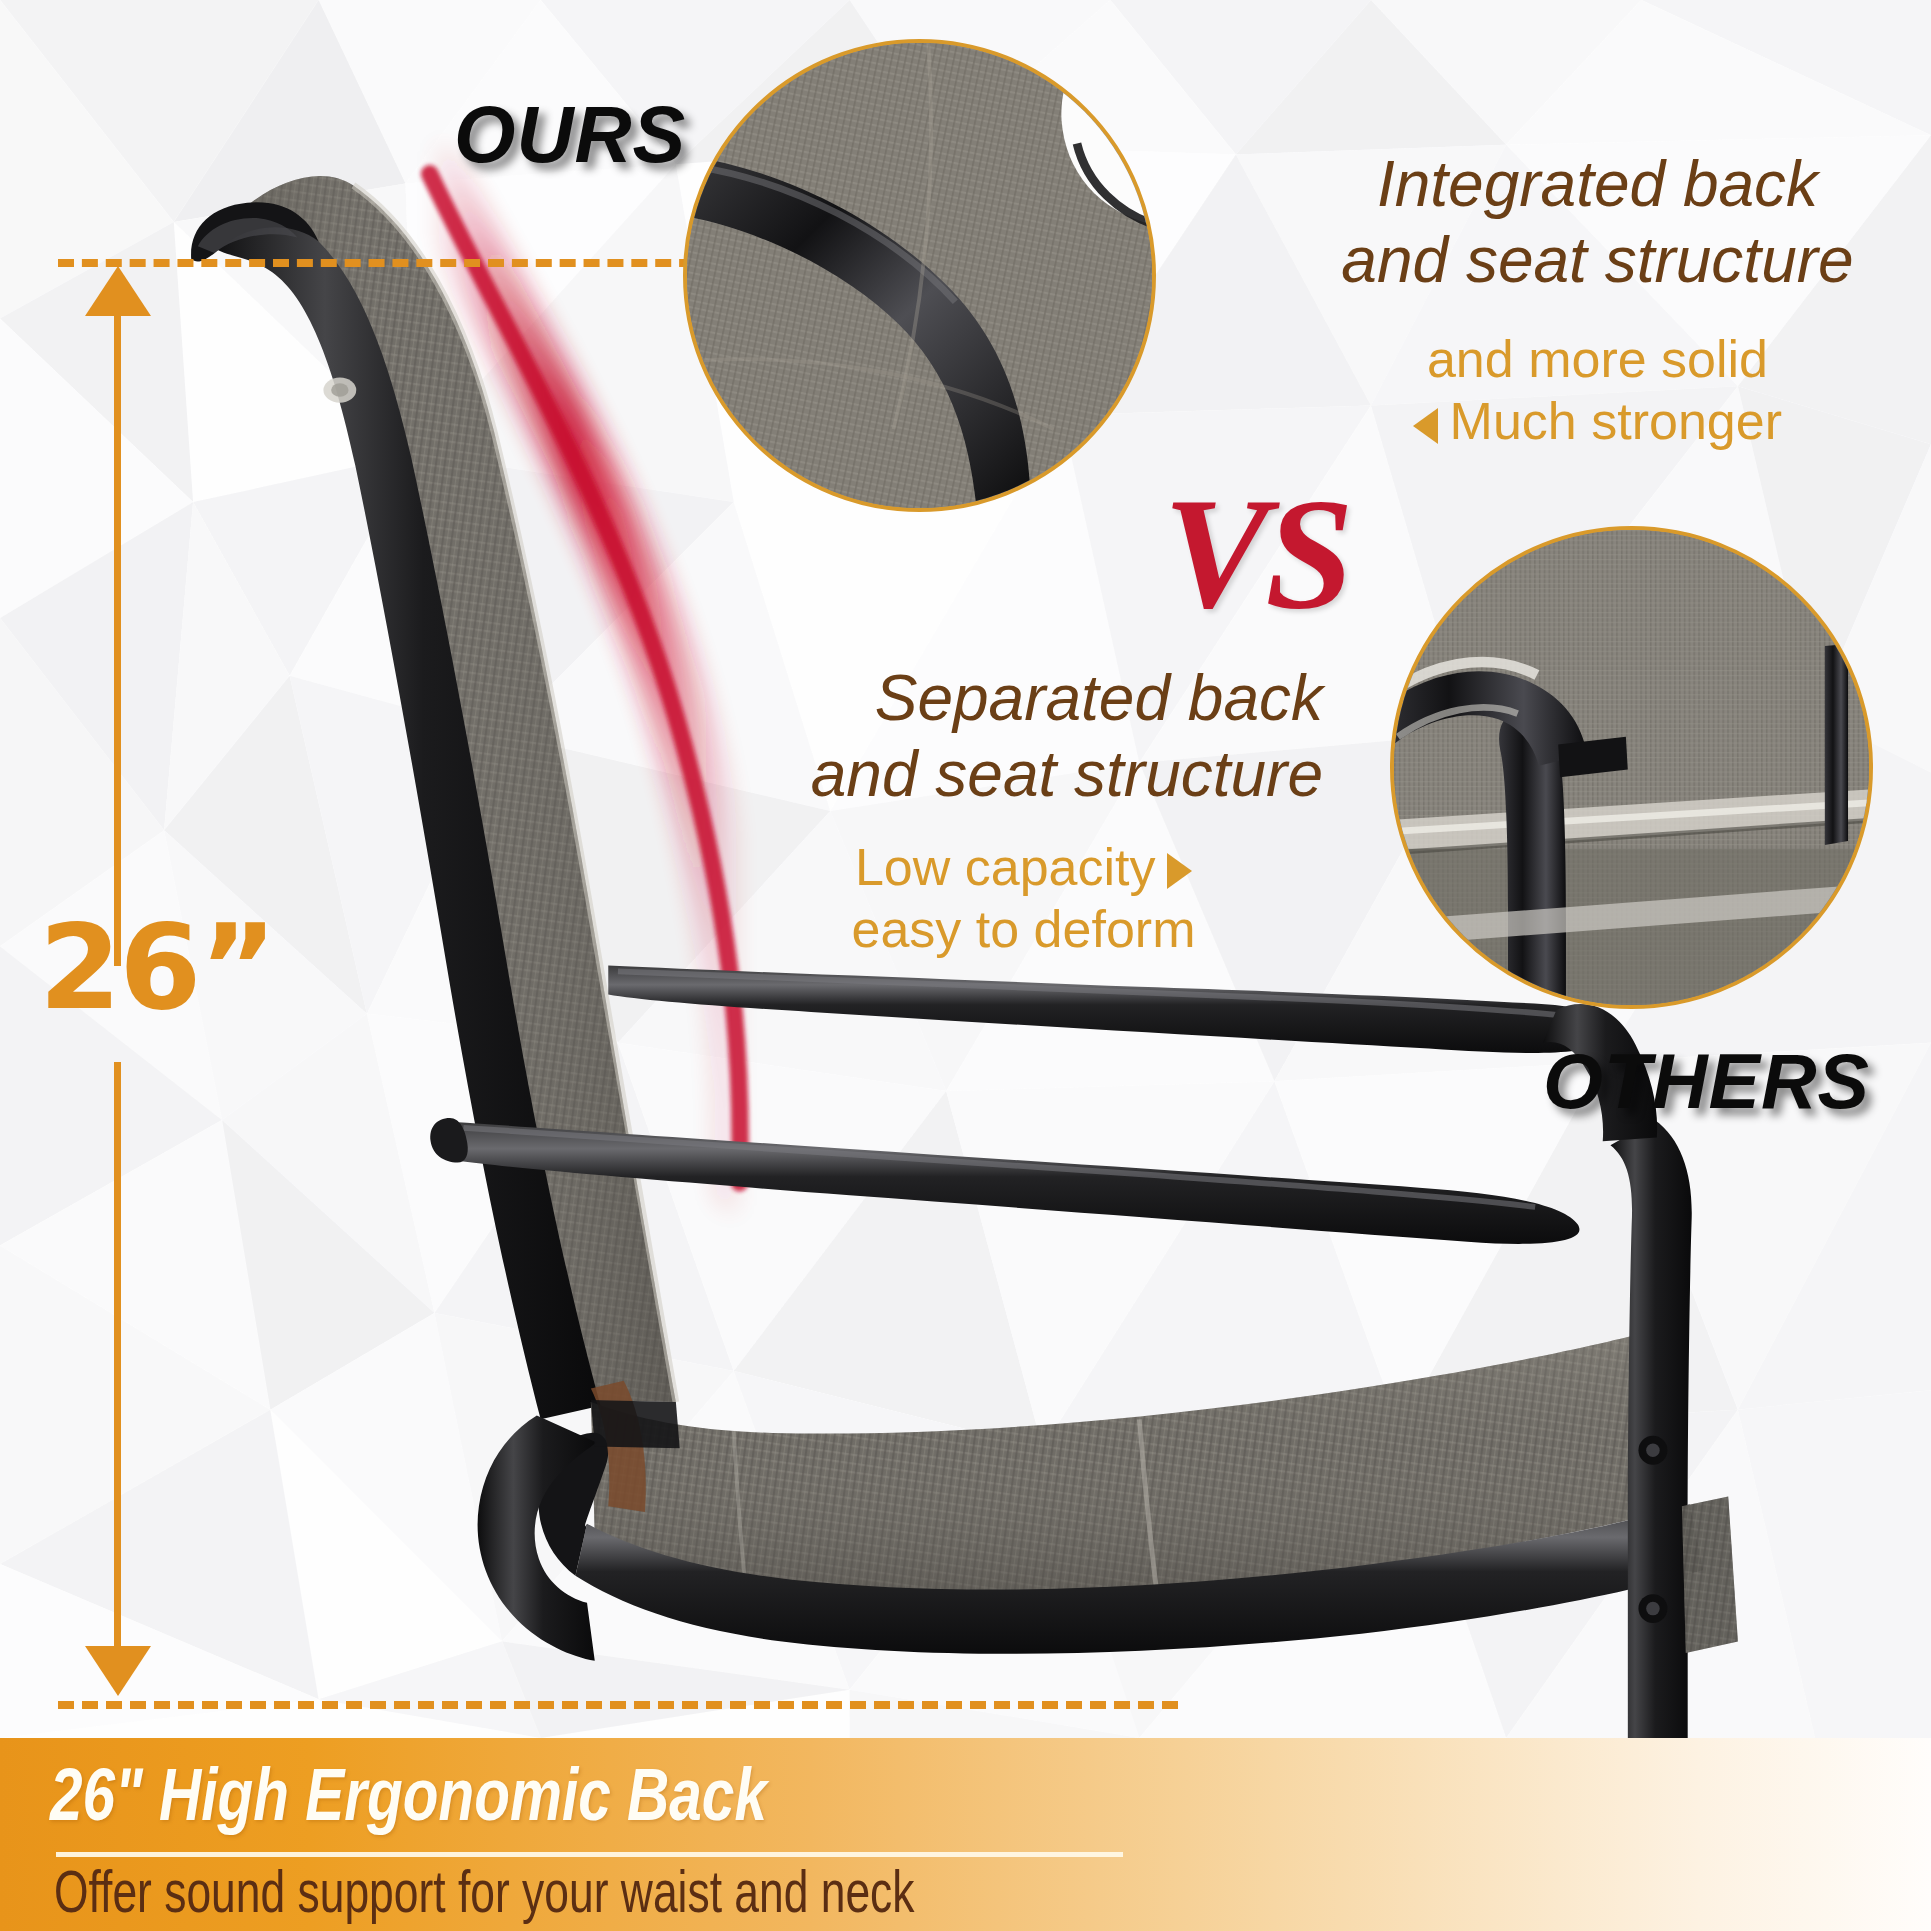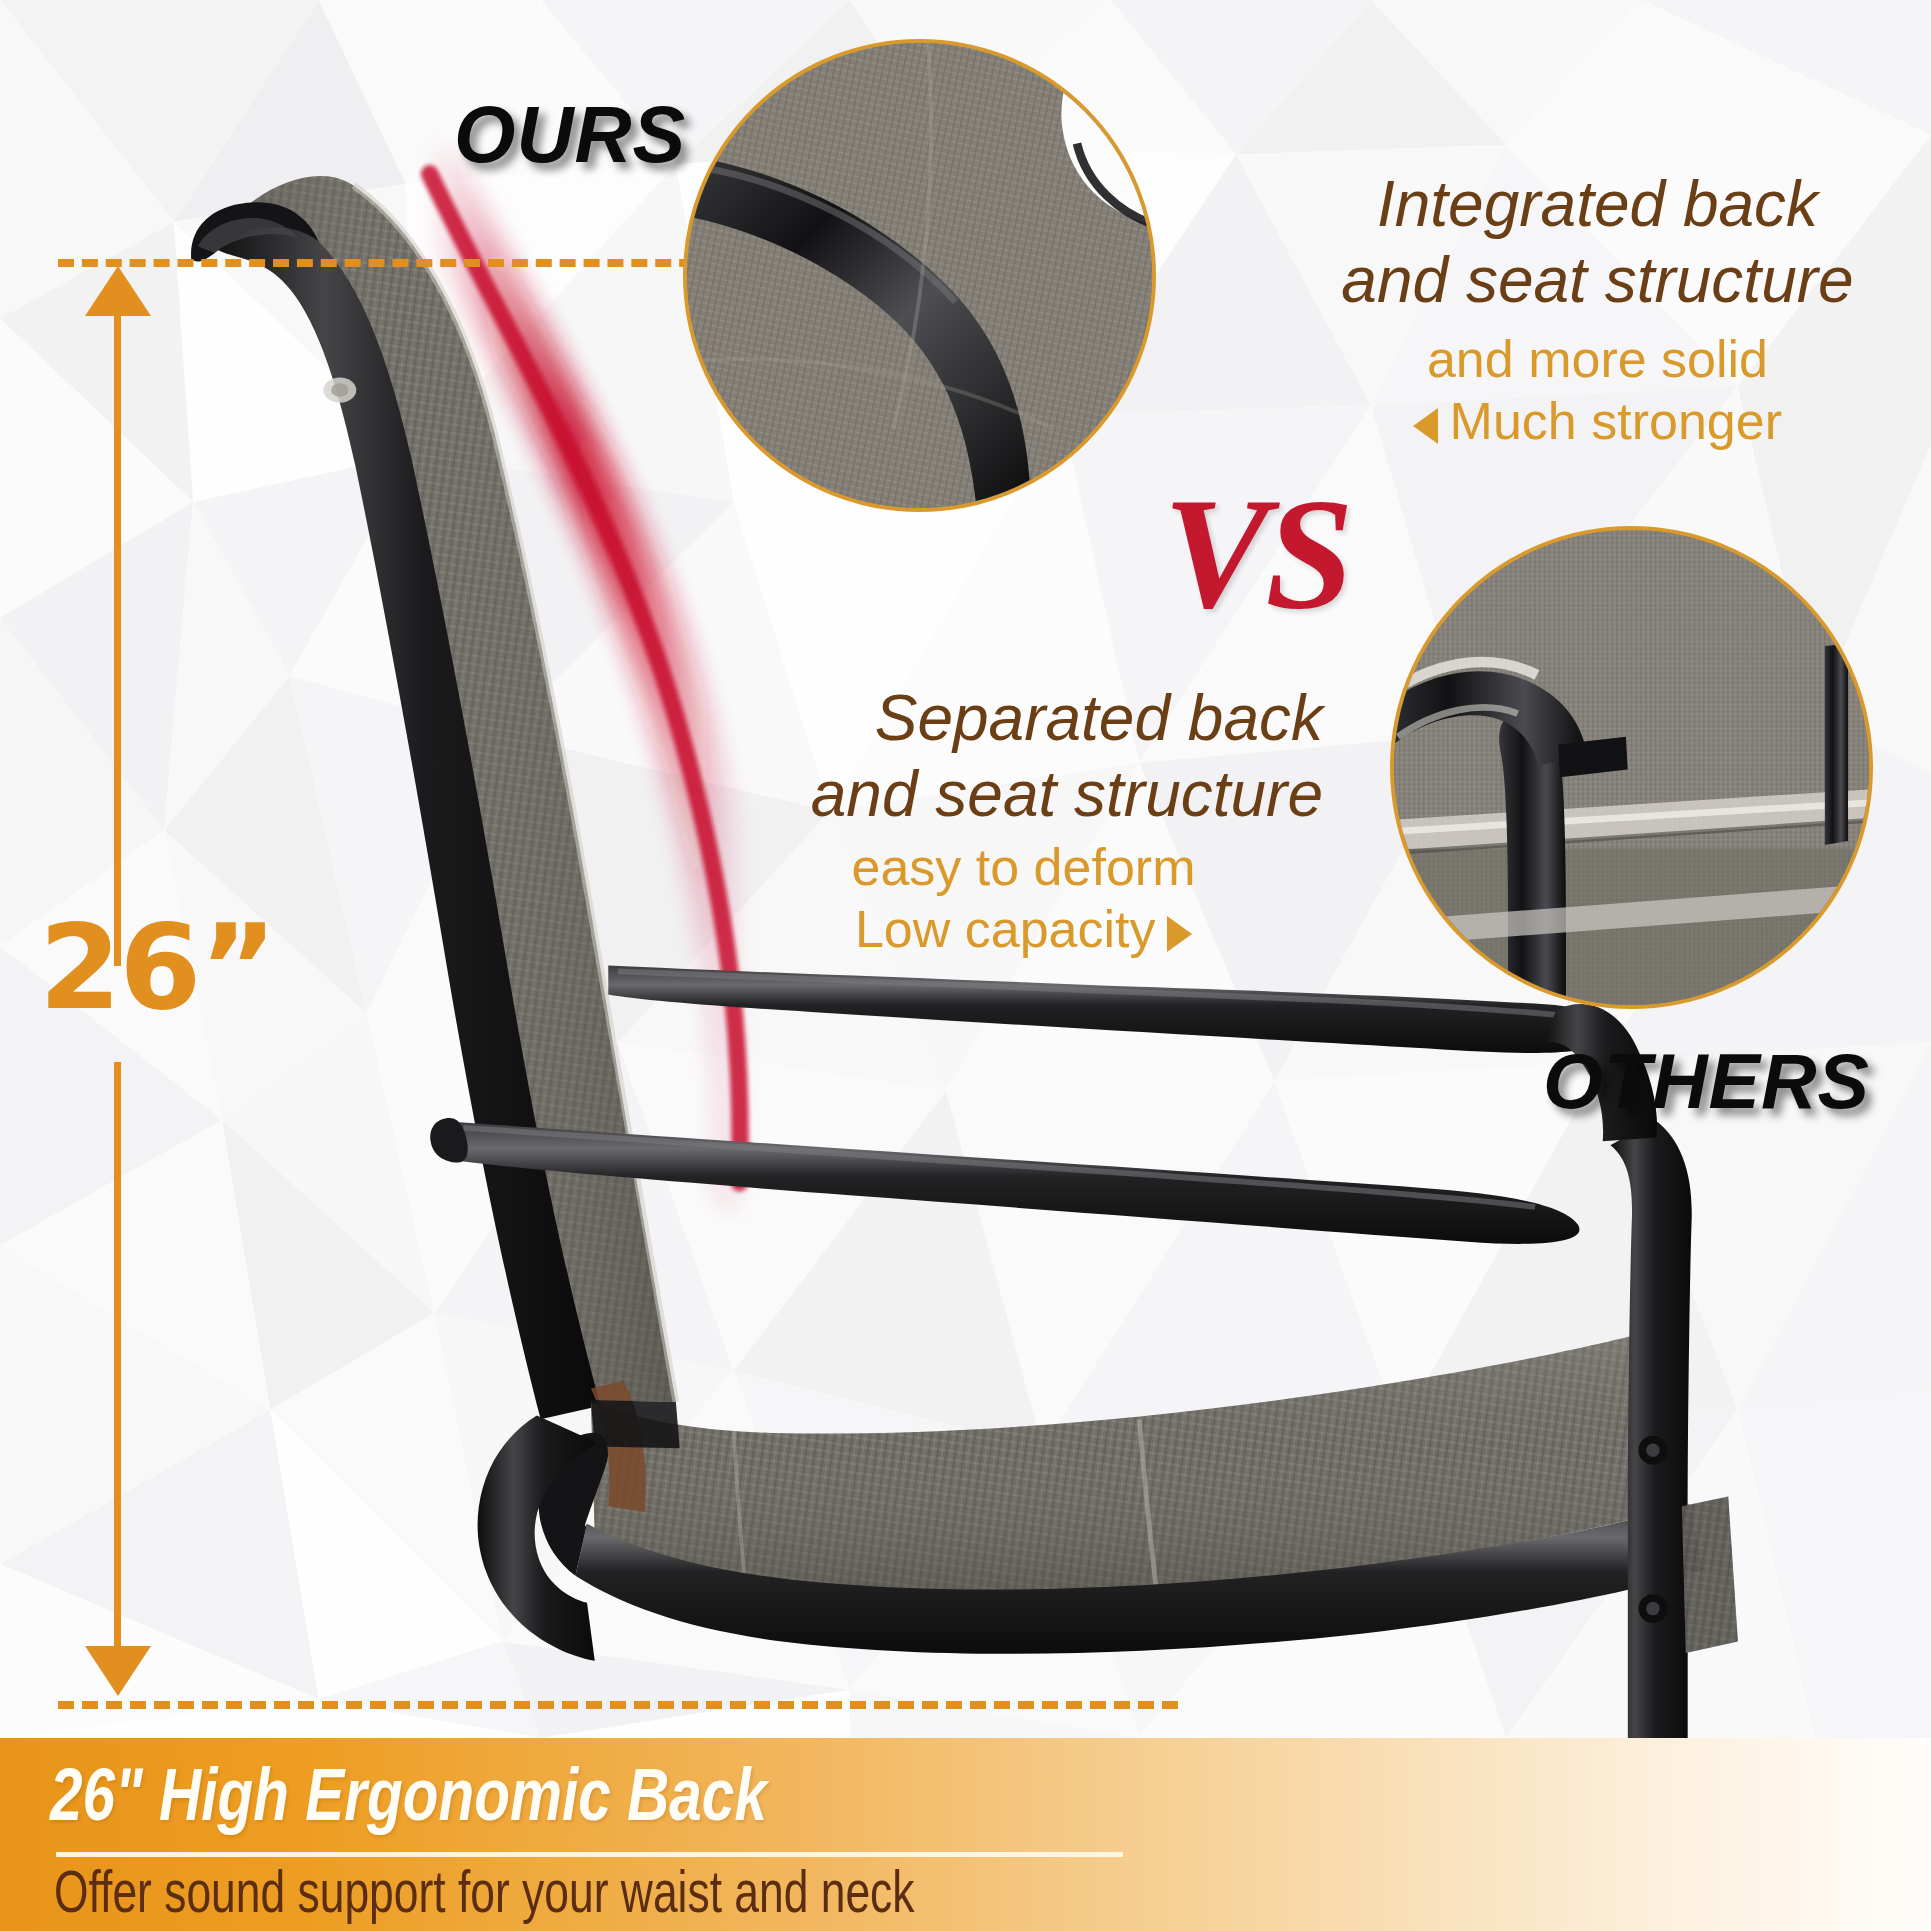--- a/index.html
+++ b/index.html
@@ -53,21 +53,20 @@
   }
 
   .headline{
     position:absolute;
     color:var(--brown);
     font-style:italic;font-weight:normal;
     font-size:64px;line-height:1.18;
     text-align:center;
     white-space:nowrap;
     font-family:"Liberation Sans", sans-serif;
-    margin-top:20px;
   }
   .subline{
     position:absolute;
     color:var(--gold);
     font-size:52px;line-height:1.2;
     text-align:center;
     white-space:nowrap;
     font-family:"Liberation Sans", sans-serif;
   }
   .tri{display:inline-block;width:0;height:0;vertical-align:middle;}
@@ -434,24 +433,24 @@
   </div>
 
   <div class="vs" style="left:1163px;top:462px;">VS</div>
 
   <div class="headline" style="left:744px;top:661px;width:579px;text-align:right;">
     <div>Separated back</div>
     <div>and seat structure</div>
   </div>
 
   <div class="subline" style="left:734px;top:836px;width:579px;">
-    <div>easy to deform</div>
     <div>
       <span>Low capacity</span><span class="tri tri-r"></span>
     </div>
+    <div>easy to deform</div>
   </div>
 
   <div class="inset" style="left:1390px;top:526px;width:483px;height:483px;">
     <svg viewBox="0 0 500 500" width="483" height="483">
       <defs>
         <pattern id="weave3" width="5" height="5" patternUnits="userSpaceOnUse">
           <rect width="5" height="5" fill="#8b8880"></rect>
           <rect width="1.6" height="5" fill="#6d6a62" opacity=".6"></rect>
           <rect width="5" height="1.2" fill="#a09c93" opacity=".45"></rect>
         </pattern>

